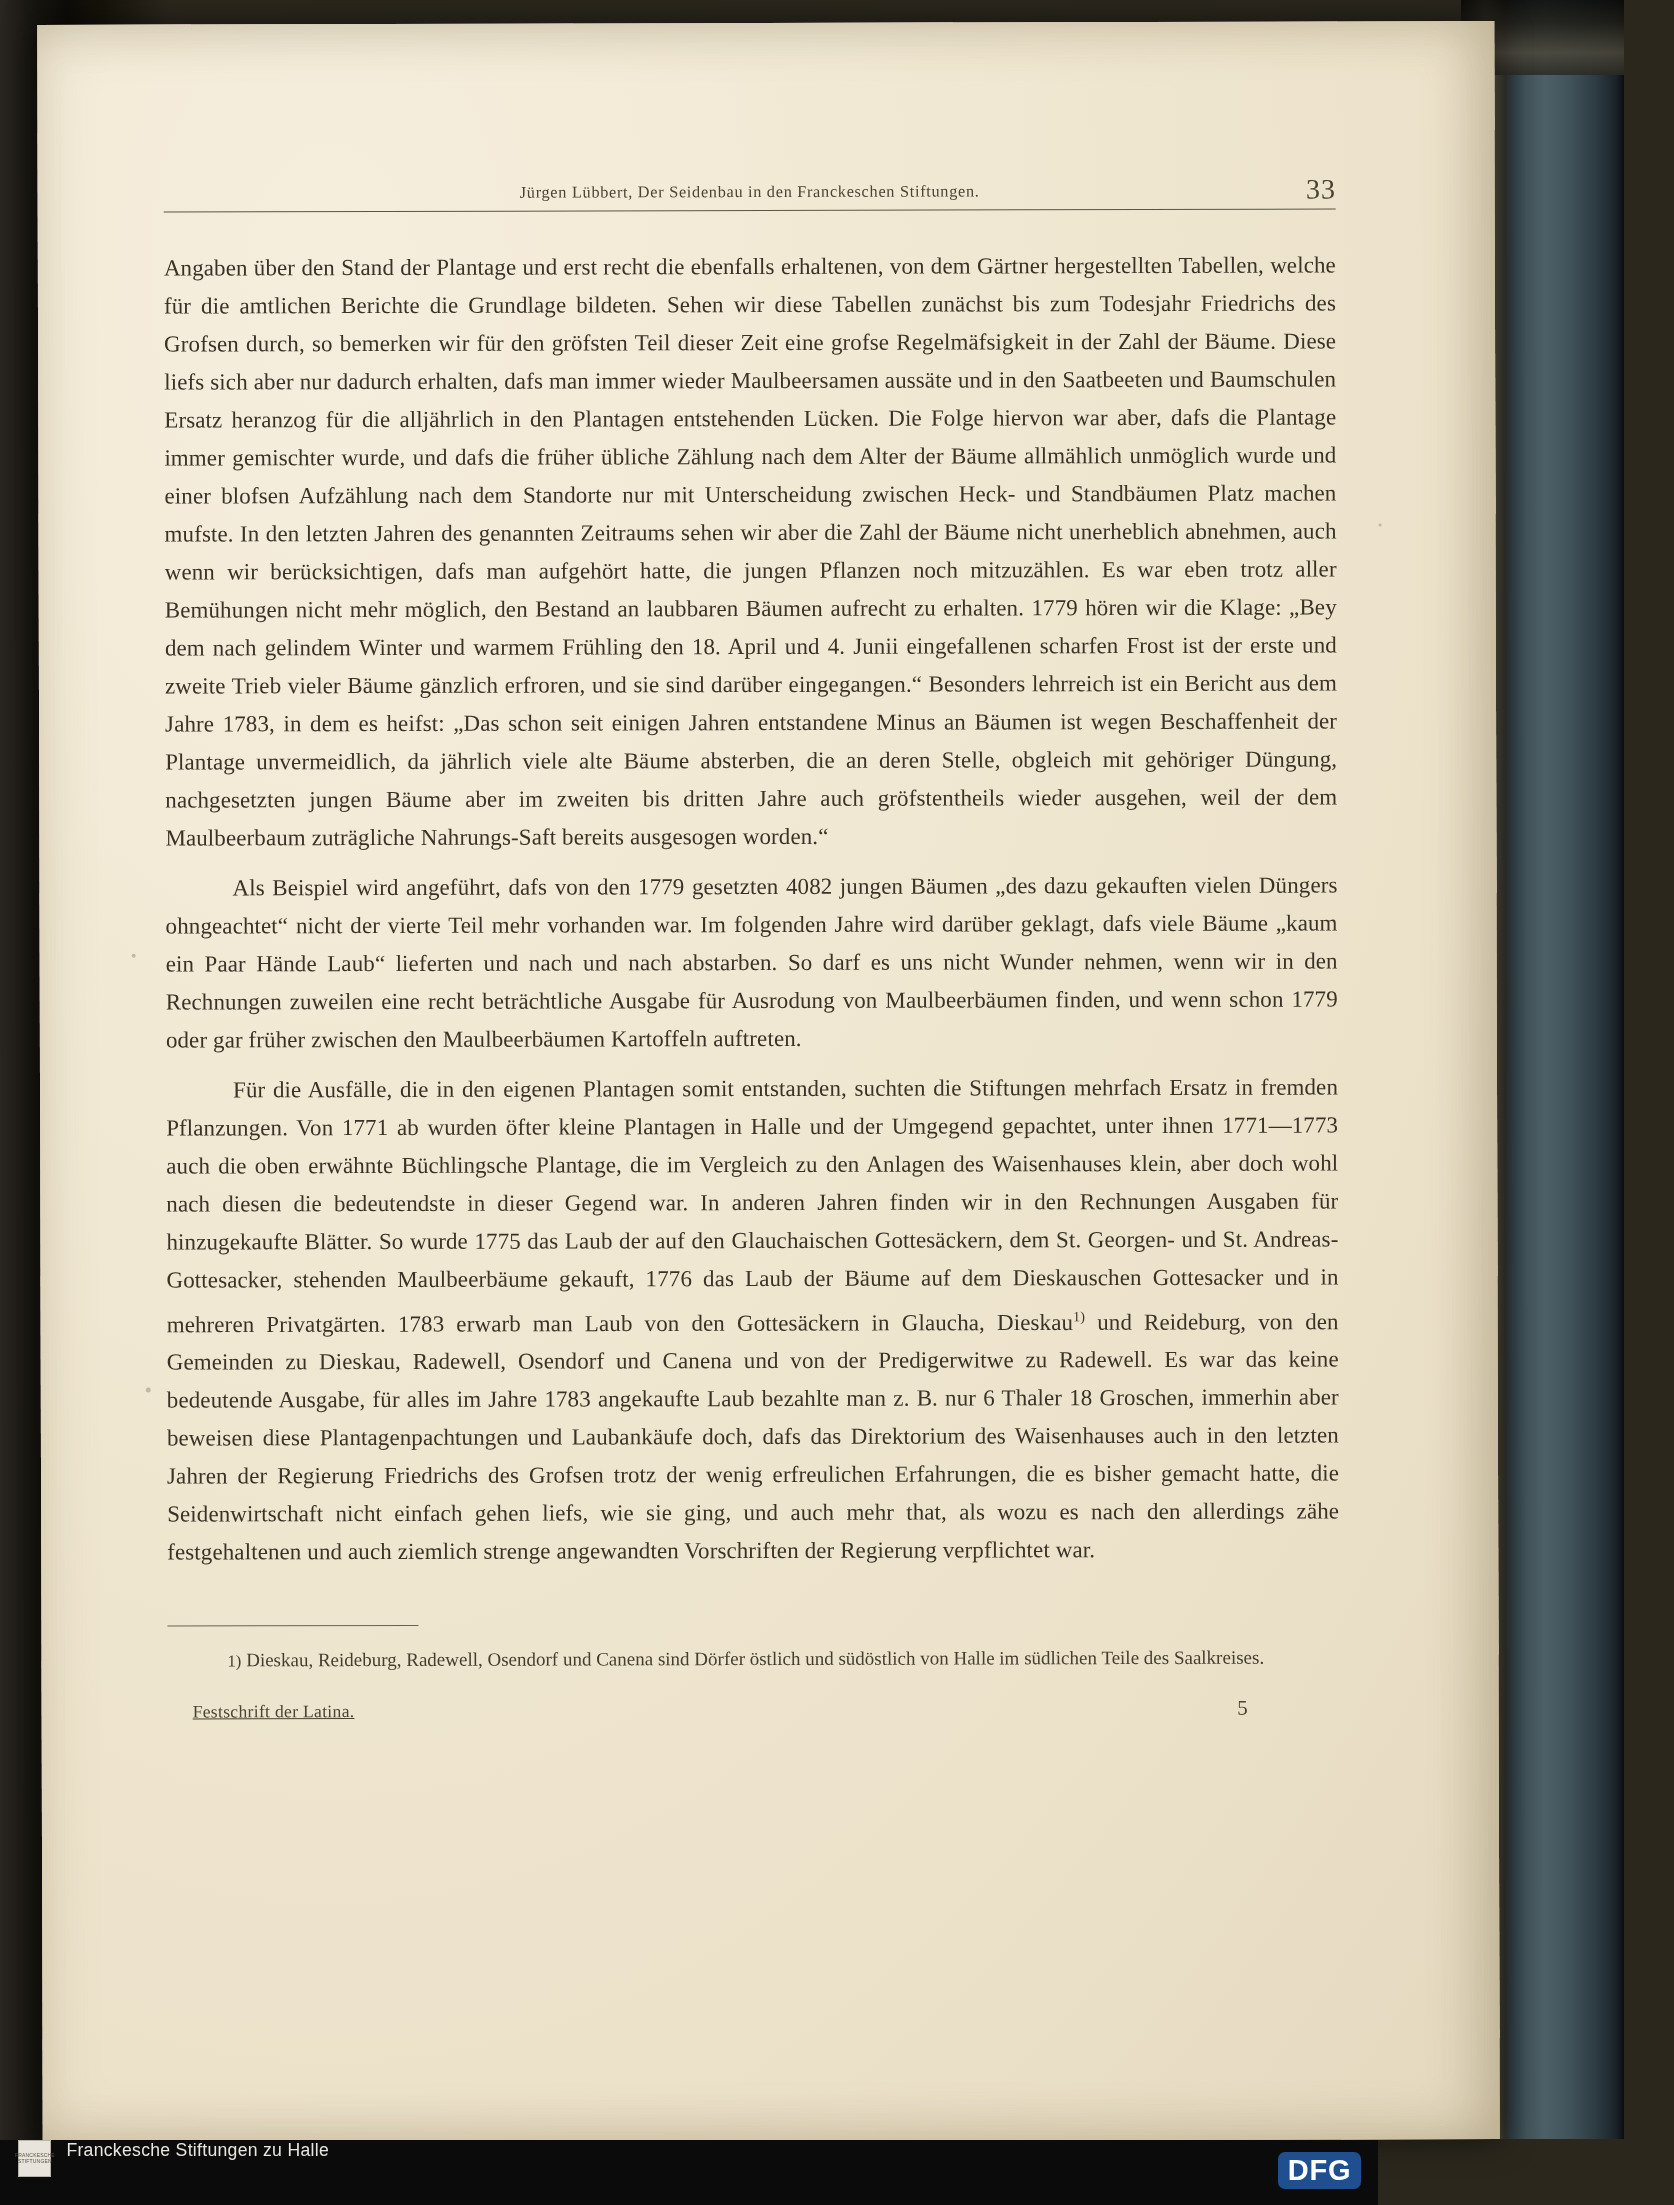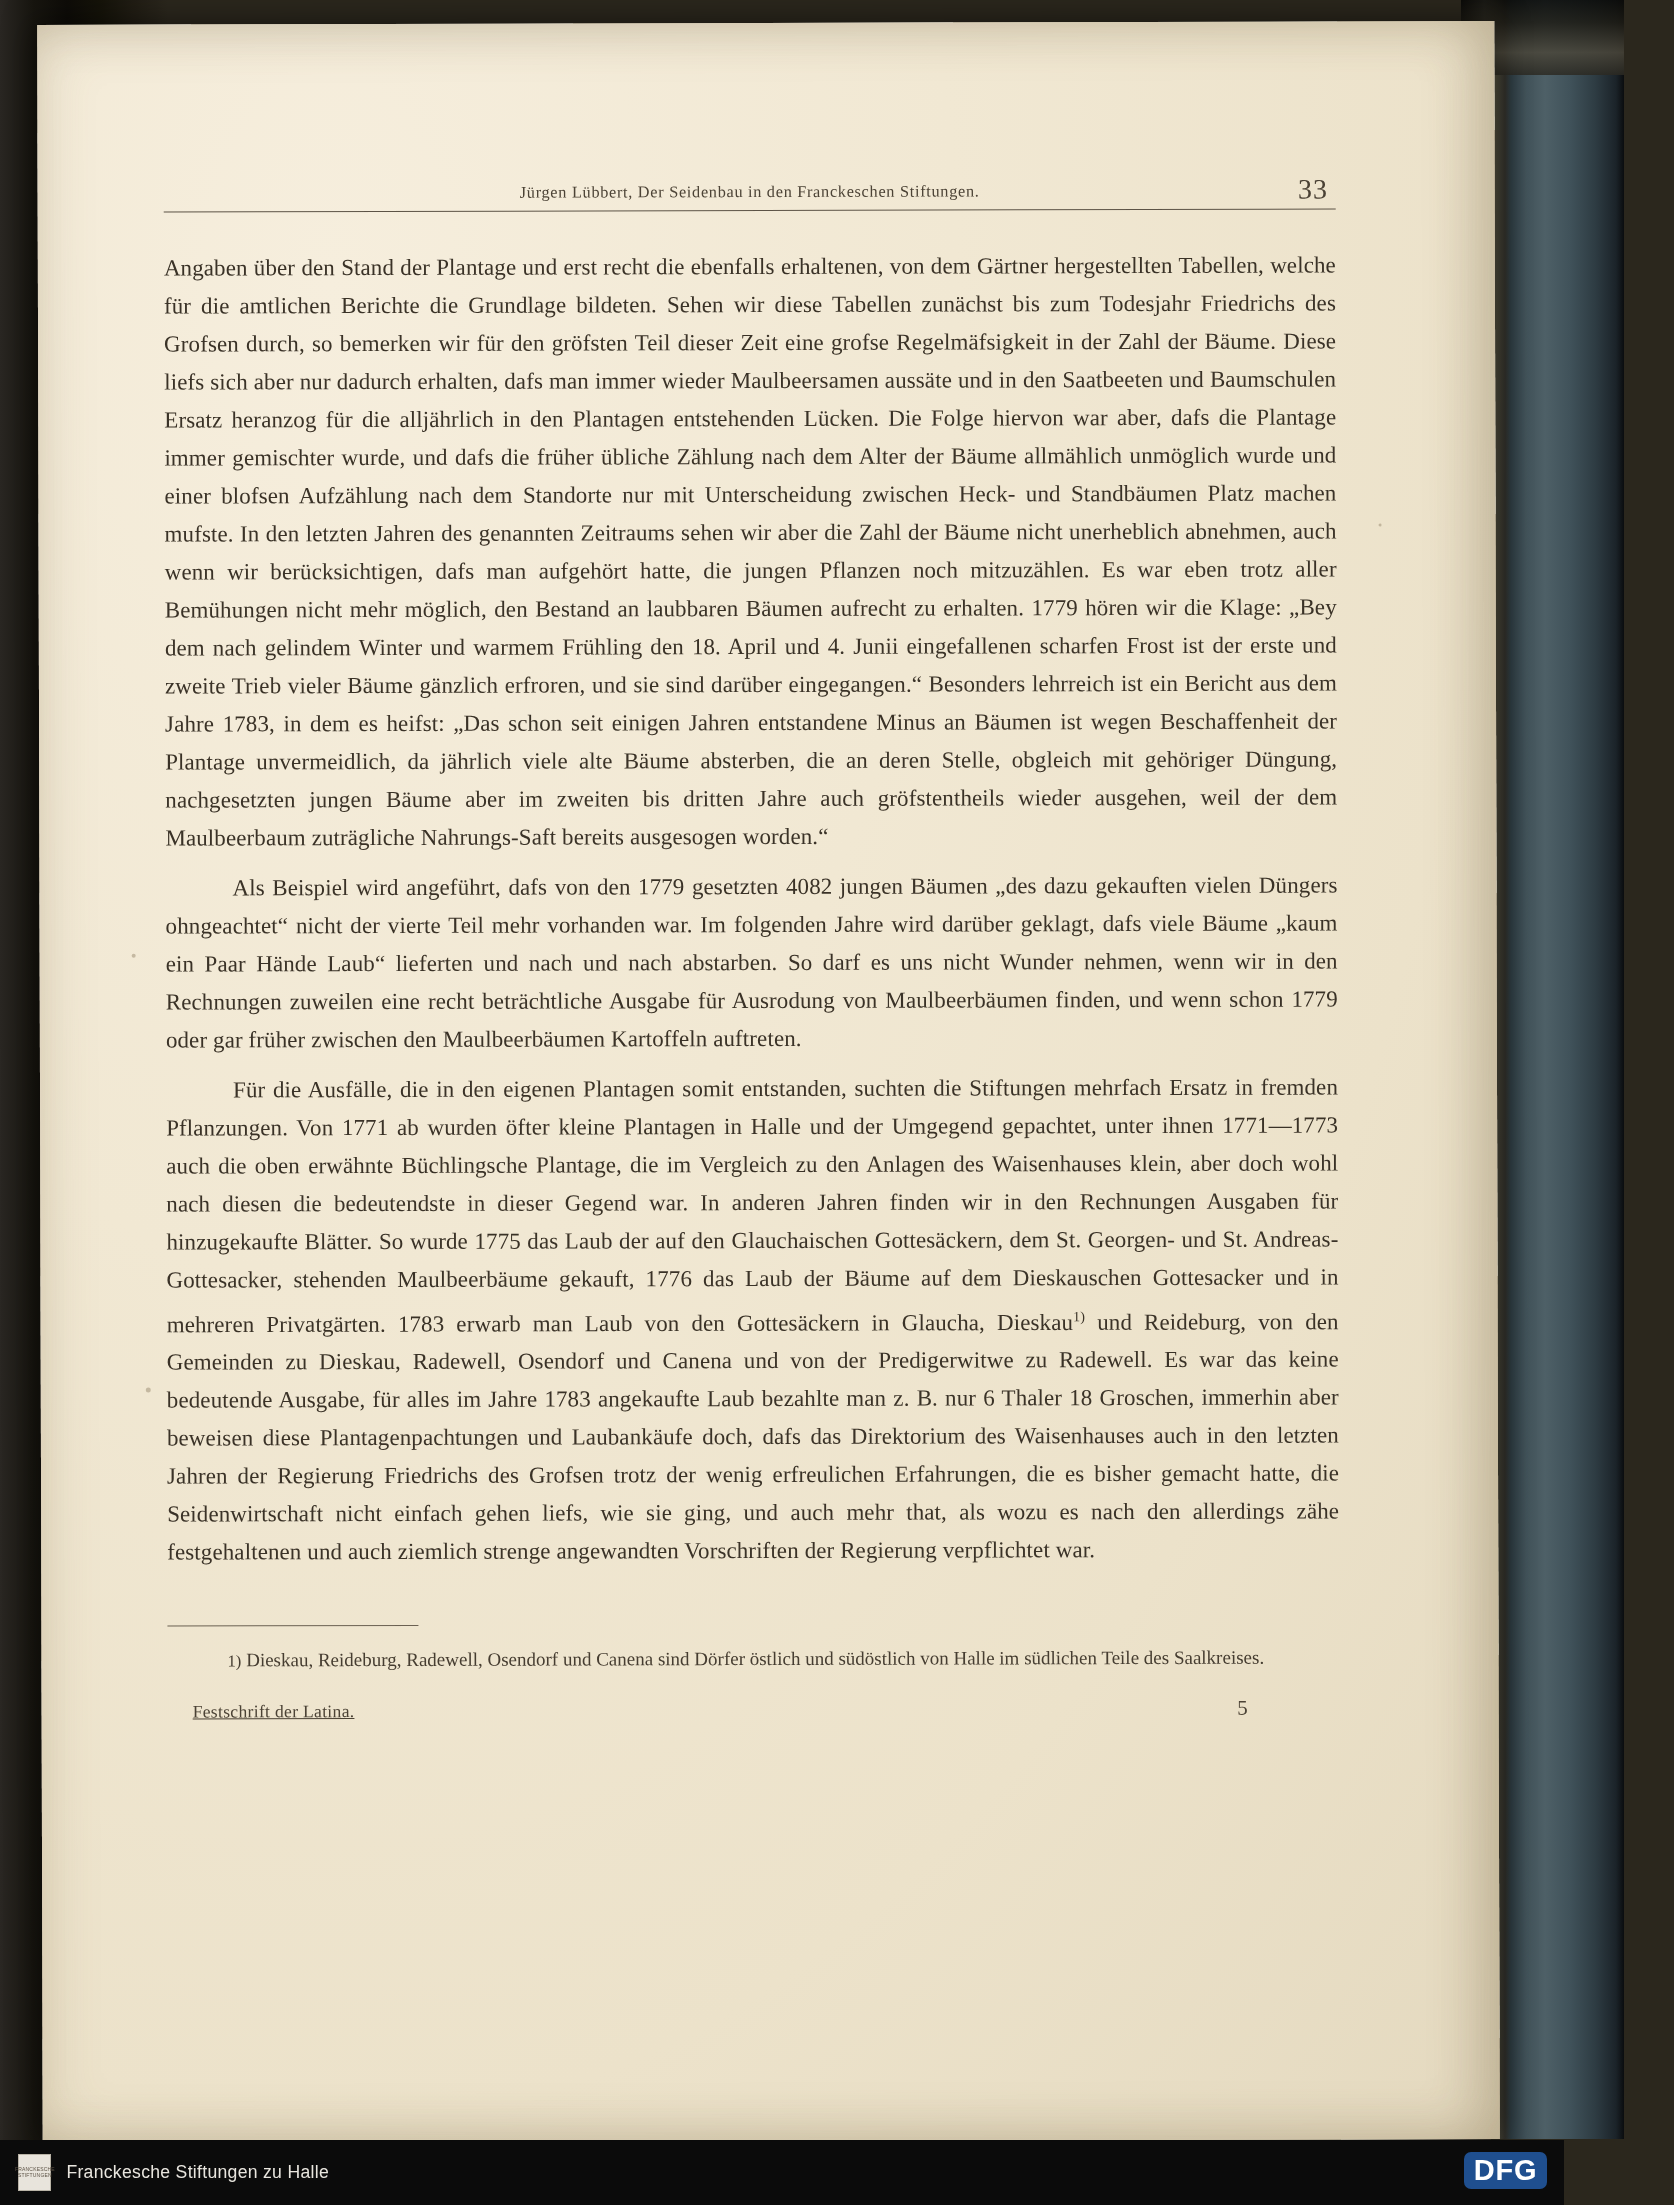--- a/index.html
+++ b/index.html
@@ -77,21 +77,21 @@
     margin-bottom: 37px;
   }
   .runhead-title {
     font-size: 16.3px;
     letter-spacing: 0.7px;
     color: #4c4336;
     font-family: "Liberation Serif", serif;
   }
   .runhead-pageno {
     position: absolute;
-    right: 8px; bottom: 3.3px;
+    right: 0; bottom: 3.3px;
     font-size: 28px;
     color: #4a4134;
     letter-spacing: 0.8px;
     text-align: center;
   }
 
   p.body {
     margin: 0 0 3.3px 0;
     font-size: 23px;
     line-height: 38px;
@@ -144,24 +144,23 @@
     font-size: 21px;
     color: #4b4235;
   }
 
   
   .speck { position: absolute; background: #8d7f63; border-radius: 50%; opacity: .45; }
 
   
   .bottombar {
     position: absolute;
-    left: 0; bottom: 0; width: 1564px; height: 65px;
+    left: 0; bottom: 0; width: 1378px; height: 65px;
     background: #0b0b0b;
     display: flex;
-    align-items: center;
   }
   .dfg-stamp {
     width: 33px; height: 37px;
     margin-left: 18.4px;
     background: #e8e4dc;
     border: 0.8px solid #b9b3a6;
     display: flex; align-items: center; justify-content: center;
     font-size: 5px; line-height: 5.9px; text-align: center;
     color: #5c5245;
     font-family: "Liberation Sans", sans-serif;

